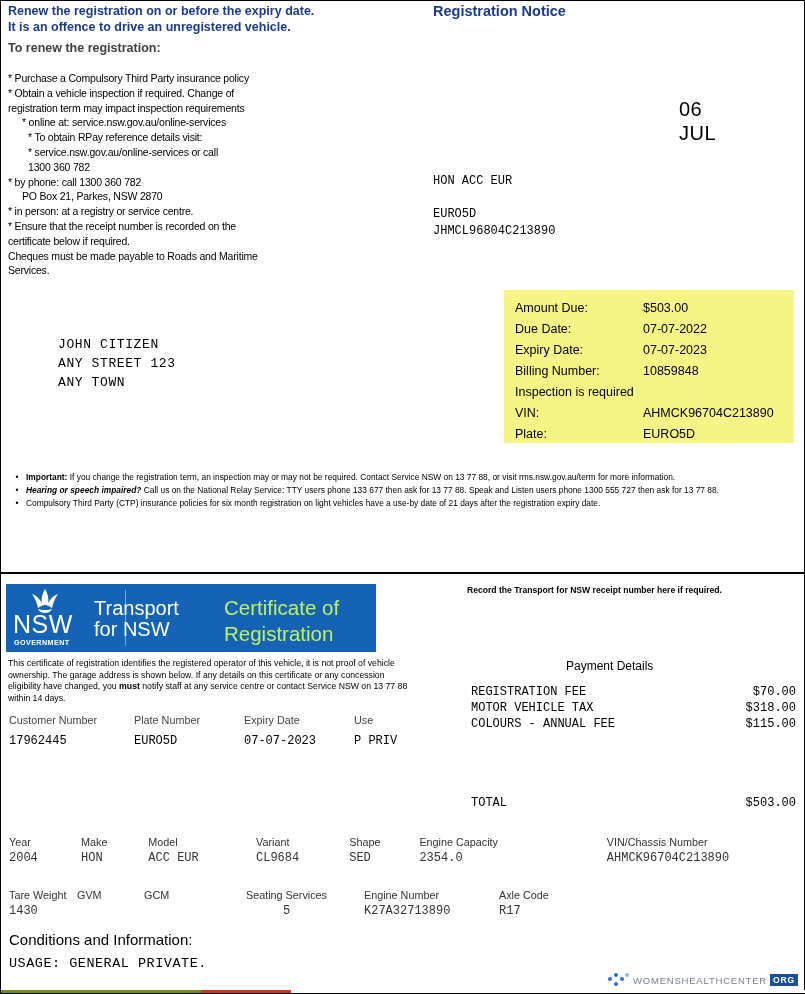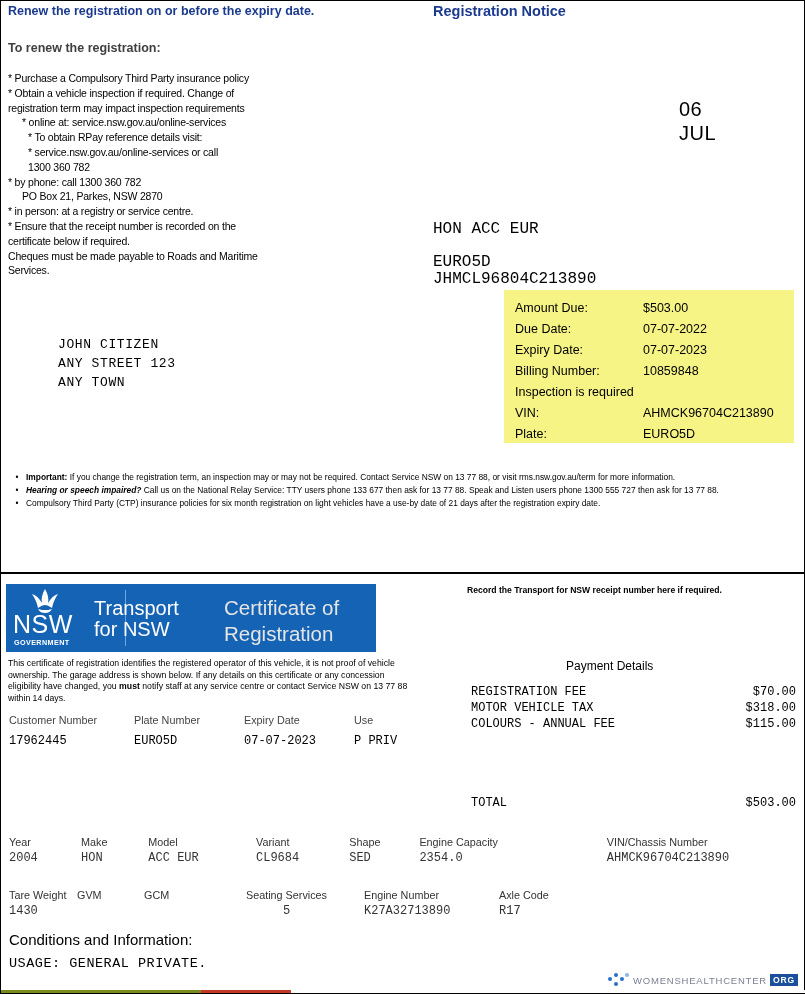--- a/index.html
+++ b/index.html
@@ -68,23 +68,22 @@
     left: 678px; top: 96px;
     font-size: 20px;
     letter-spacing: 0.5px;
     line-height: 24px;
     text-align: left;
   }
   .vehicle-block {
     position: absolute;
     left: 432px; top: 172px;
     font-family: "Liberation Mono", monospace;
-    font-size: 16px;
+    font-size: 12px;
     line-height: 17px;
-    margin-top: 48px;
   }
   .vehicle-block .row2 { margin-top: 16px; }
   .addr {
     position: absolute;
     left: 57px; top: 334px;
     font-family: "Liberation Mono", monospace;
     font-size: 13px;
     line-height: 19px;
     letter-spacing: 0.6px;
   }
@@ -171,21 +170,21 @@
   .transport-text {
     position: absolute;
     left: 88px; top: 14px;
     color: #fff;
     font-size: 20px;
     line-height: 21px;
   }
   .cert-title {
     position: absolute;
     left: 218px; top: 11px;
-    color: #e5e5e5;
+    color: #bef264;
     font-size: 20.5px;
     line-height: 26px;
   }
   .receipt-note {
     position: absolute;
     left: 466px; top: 11px;
     font-size: 8.6px;
     font-weight: bold;
   }
   .cert-blurb {
@@ -321,20 +320,21 @@
 </style>
 </head>
 <body>
 
 <div class="page">
 
   <div class="notice">
 
     <div class="notice-head">
       <div class="hdr-blue">Renew the registration on or before the expiry date.</div>
+      <div class="hdr-blue">It is an offence to drive an unregistered vehicle.</div>
     </div>
 
     <div class="renew-title">To renew the registration:</div>
 
     <div class="reg-notice-title">Registration Notice</div>
 
     <div class="instructions">
       <div>* Purchase a Compulsory Third Party insurance policy</div>
       <div>* Obtain a vehicle inspection if required. Change of</div>
       <div>registration term may impact inspection requirements</div>

